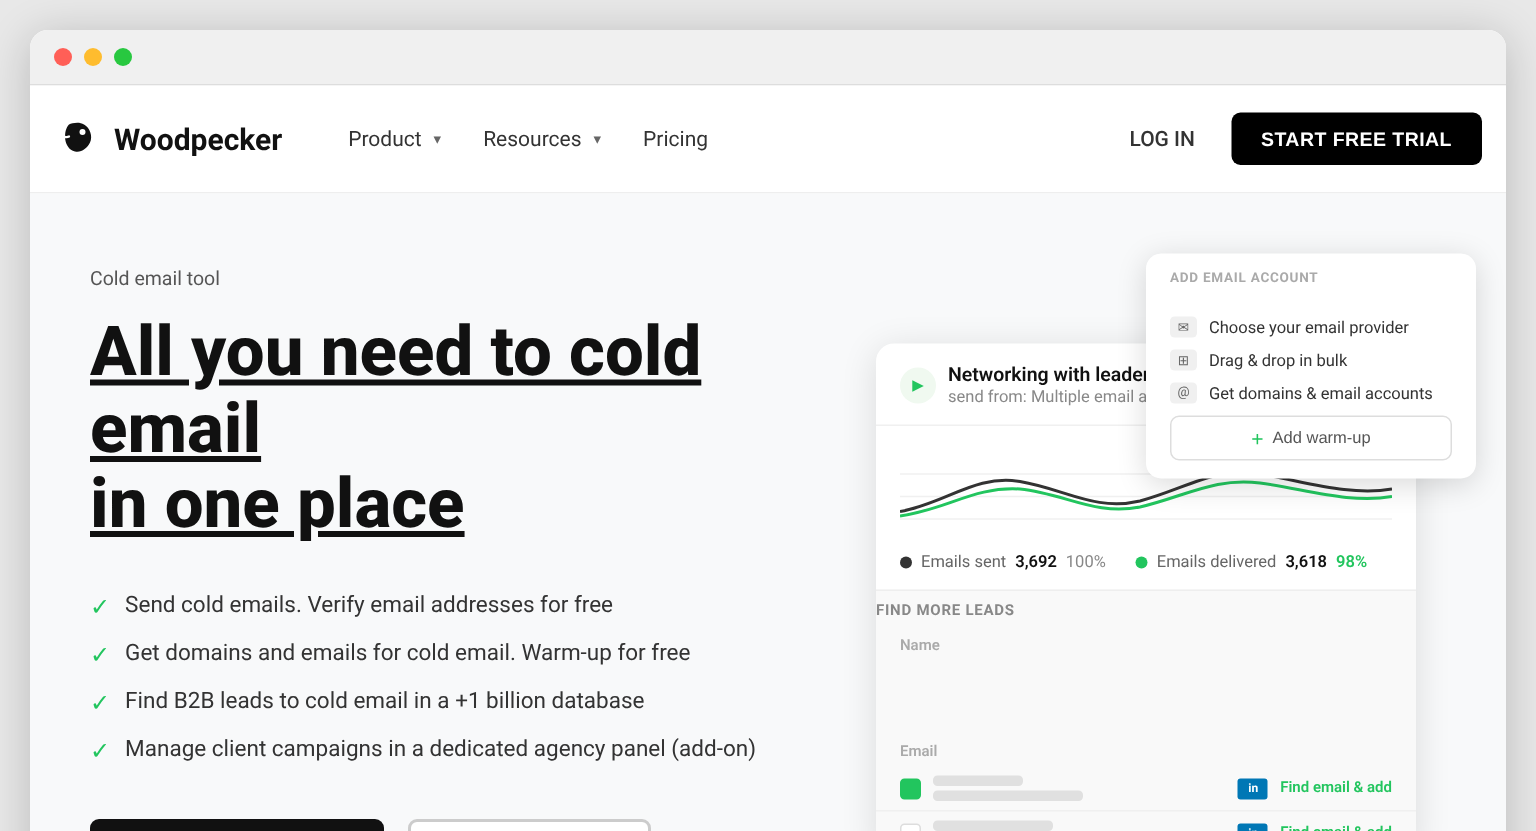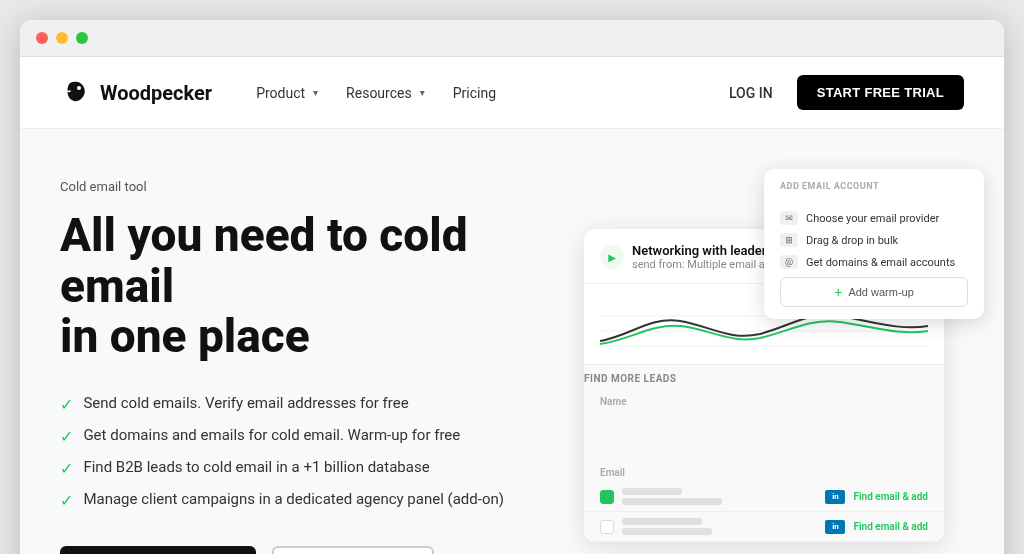--- a/index.html
+++ b/index.html
@@ -29,21 +29,21 @@
     }
     .dot { width: 12px; height: 12px; border-radius: 50%; }
     .dot-red { background: #ff5f57; }
     .dot-yellow { background: #febc2e; }
     .dot-green { background: #28c840; }
 
     
     .navbar {
       display: flex;
       align-items: center;
-      padding: 0 40px;
+      padding: 0 16px;
       height: 72px;
       border-bottom: 1px solid #eee;
       background: #fff;
     }
     .logo-area {
       display: flex;
       align-items: center;
       gap: 8px;
       margin-right: 32px;
       text-decoration: none;
@@ -130,20 +130,21 @@
       color: #555;
       margin-bottom: 16px;
       font-weight: 400;
     }
     .hero-title {
       font-size: 46px;
       font-weight: 800;
       color: #111;
       line-height: 1.1;
       margin-bottom: 32px;
+      text-decoration: underline;
     }
     .feature-list {
       list-style: none;
       margin-bottom: 36px;
     }
     .feature-item {
       display: flex;
       align-items: flex-start;
       gap: 10px;
       margin-bottom: 12px;
@@ -500,20 +501,34 @@
             <line x1="0" y1="50" x2="328" y2="50" stroke="#f0f0f0" stroke-width="1"></line>
             <line x1="0" y1="35" x2="328" y2="35" stroke="#f0f0f0" stroke-width="1"></line>
             <line x1="0" y1="20" x2="328" y2="20" stroke="#f0f0f0" stroke-width="1"></line>
 
             <path d="M0 45 C30 40, 50 20, 80 25 C110 30, 130 45, 160 38 C190 30, 210 15, 240 20 C270 25, 300 35, 328 30" stroke="#333" stroke-width="2" fill="none"></path>
 
             <path d="M0 48 C30 44, 50 28, 80 30 C110 33, 130 48, 160 42 C190 35, 210 22, 240 26 C270 30, 300 40, 328 35" stroke="#22c55e" stroke-width="2" fill="none"></path>
           </svg>
         </div>
 
+        <div class="stats-row">
+          <div class="stat-item">
+            <div class="stat-dot stat-dot-sent"></div>
+            <span class="stat-label">Emails sent</span>
+            <span class="stat-value">3,692</span>
+            <span class="stat-pct">100%</span>
+          </div>
+          <div class="stat-item">
+            <div class="stat-dot stat-dot-delivered"></div>
+            <span class="stat-label">Emails delivered</span>
+            <span class="stat-value">3,618</span>
+            <span class="stat-pct" style="color:#22c55e;font-weight:600;">98%</span>
+          </div>
+        </div>
 
         <div class="leads-section">
           <div class="leads-header">FIND MORE LEADS</div>
           <div class="leads-cols">
             <span>Name</span>
             <span>Email</span>
           </div>
           <div class="leads-row">
             <div class="leads-checkbox checked"></div>
             <div class="leads-name-bar">

